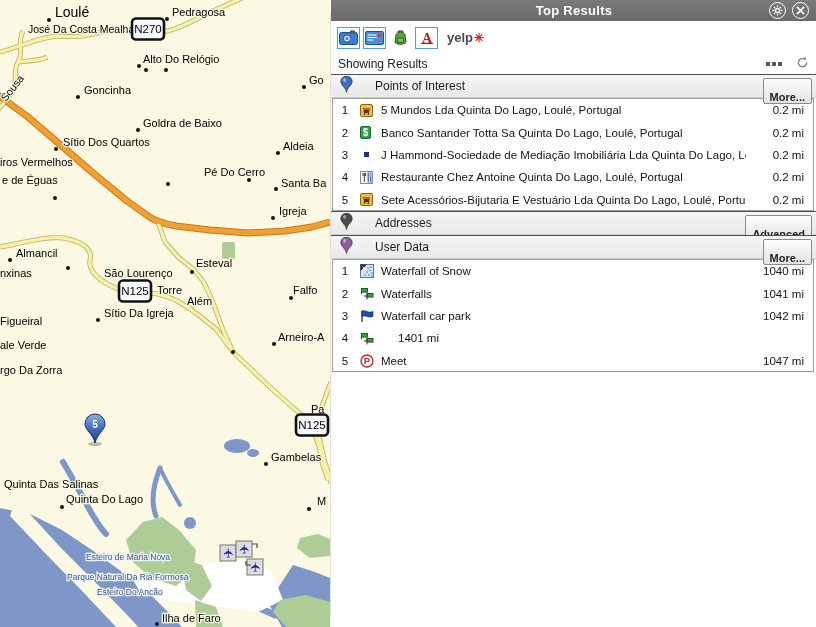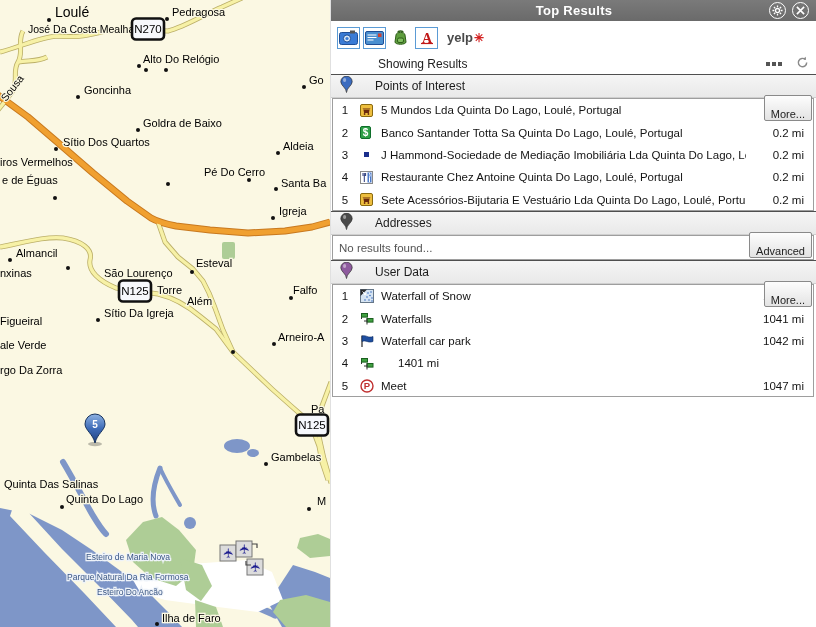--- a/index.html
+++ b/index.html
@@ -2,38 +2,38 @@
 <html><head>
 <meta charset="utf-8">
 <style>
   html,body{margin:0;padding:0;}
   body{width:816px;height:627px;overflow:hidden;font-family:"Liberation Sans",sans-serif;background:#fff;}
   #app{position:relative;width:816px;height:627px;display:flex;}
   
   #map{position:relative;width:330px;height:627px;background:#FBF8E3;flex:0 0 330px;border-radius:22px;}
   #map svg{display:block;}
   
-  #panel{position:relative;width:486px;height:627px;background:#fff;flex:0 0 486px;border-left:1px solid #e0e0e0;}
+  #panel{position:relative;width:486px;height:627px;background:#fff;flex:0 0 486px;border-left:1px solid #e0e0e0;border-radius:16px;}
   .titlebar{height:21px;background:linear-gradient(#7a7a7a,#6a6a6a);display:flex;align-items:center;justify-content:center;position:relative;}
   .titlebar .title{color:#fff;font-weight:bold;font-size:13px;letter-spacing:.3px;}
   .tb-btns{position:absolute;right:8px;top:2px;display:flex;gap:6px;}
   .tb-btn{width:17px;height:17px;border:1.5px solid #fff;border-radius:50%;display:flex;align-items:center;justify-content:center;cursor:pointer;box-sizing:border-box;}
   .toolbar{height:33px;display:flex;align-items:center;padding-left:6px;gap:3px;background:#fff;}
   .src{width:23px;height:22px;display:flex;align-items:center;justify-content:center;box-sizing:border-box;border:1px solid transparent;}
   .src.sel{border:1px solid #5b9bd5;}
   .yelp{margin-left:6px;font-size:13px;font-weight:bold;color:#4a4a4a;display:flex;align-items:flex-end;}
   .yelp .burst{color:#d32323;font-size:12px;margin-left:1px;margin-top:-2px;}
-  .status-row{height:20px;display:flex;align-items:center;padding:0 8px 0 7px;font-size:12px;color:#222;margin-left:40px;}
+  .status-row{height:20px;display:flex;align-items:center;padding:0 8px 0 7px;font-size:12px;color:#222;}
   .status-row .spacer{flex:1;}
   .dots-menu{display:flex;gap:2px;margin-right:14px;cursor:pointer;}
   .dots-menu i{width:4px;height:4px;background:#555;display:block;}
   .sec{height:24px;box-sizing:border-box;border-top:1px solid #4f4f4f;border-bottom:1px solid #cfcfcf;background:linear-gradient(#f5f5f5,#e9e9e9);display:flex;align-items:center;position:relative;padding-left:9px;gap:6px;}
   .sec .pin{margin-right:16px;}
   .sec .sec-title{font-size:12px;color:#1c1c1c;}
-  .sec button{position:absolute;right:5px;top:20px;height:18px;min-width:47px;font-size:11px;font-family:"Liberation Sans",sans-serif;color:#222;background:linear-gradient(#fdfdfd,#e3e3e3);border:1px solid #8a8a8a;border-radius:2px;padding:12px 6px;cursor:pointer;}
+  .sec button{position:absolute;right:5px;top:3px;height:18px;min-width:47px;font-size:11px;font-family:"Liberation Sans",sans-serif;color:#222;background:linear-gradient(#fdfdfd,#e3e3e3);border:1px solid #8a8a8a;border-radius:2px;padding:12px 6px;cursor:pointer;font-weight:bold;}
   .list-box{height:113px;box-sizing:border-box;border:1px solid #9e9e9e;margin:0 3px 0 1px;background:#fff;overflow:hidden;}
   .row{height:22.4px;display:flex;align-items:center;font-size:11.5px;color:#141414;}
   .row .num{width:24px;text-align:center;flex:0 0 24px;}
   .row .ric{width:24px;flex:0 0 24px;display:flex;align-items:center;justify-content:flex-start;padding-left:3px;box-sizing:border-box;}
   .row .txt{flex:1;white-space:nowrap;overflow:hidden;}
   .row .dist{flex:0 0 58px;text-align:right;padding-right:9px;}
   .empty-box{height:25px;box-sizing:border-box;border:1px solid #9e9e9e;margin:0 3px 0 1px;background:#fff;display:flex;align-items:center;padding:0 6px;font-size:11.5px;color:#555;}
   .empty-box .spacer{flex:1;}
   .help{width:14px;height:14px;border-radius:50%;background:radial-gradient(circle at 35% 30%,#6db3e8,#1b66b5);color:#fff;font-size:10px;font-weight:bold;display:flex;align-items:center;justify-content:center;cursor:pointer;}
   .rest{flex:1;background:#fff;}
@@ -321,25 +321,20 @@
       </div>
 
     <div class="sec">
       <span class="pin" id="pin-addr"><svg width="13" height="17" viewBox="0 0 13 17">
             <path d="M6.5 16.5 C6.5 12 0.8 9.5 0.8 5.8 A5.7 5.7 0 0 1 12.2 5.8 C12.2 9.5 6.5 12 6.5 16.5 Z" fill="#4A4A4A" stroke="#2b2b2b" stroke-width="0.7"></path>
             <ellipse cx="4.6" cy="4" rx="1.6" ry="2" fill="rgba(255,255,255,0.45)"></ellipse>
           </svg></span>
       <span class="sec-title">Addresses</span>
       <button>Advanced</button>
     </div>
-    <div class="empty-box">
-      <span>No results found...</span>
-      <span class="spacer"></span>
-      <span class="help">?</span>
-    </div>
 
     <div class="sec">
       <span class="pin" id="pin-user"><svg width="13" height="17" viewBox="0 0 13 17">
             <path d="M6.5 16.5 C6.5 12 0.8 9.5 0.8 5.8 A5.7 5.7 0 0 1 12.2 5.8 C12.2 9.5 6.5 12 6.5 16.5 Z" fill="#8E5A9E" stroke="#2b2b2b" stroke-width="0.7"></path>
             <ellipse cx="4.6" cy="4" rx="1.6" ry="2" fill="rgba(255,255,255,0.45)"></ellipse>
           </svg></span>
       <span class="sec-title">User Data</span>
       <button>More...</button>
     </div>
     <div class="list-box" id="user-list">

